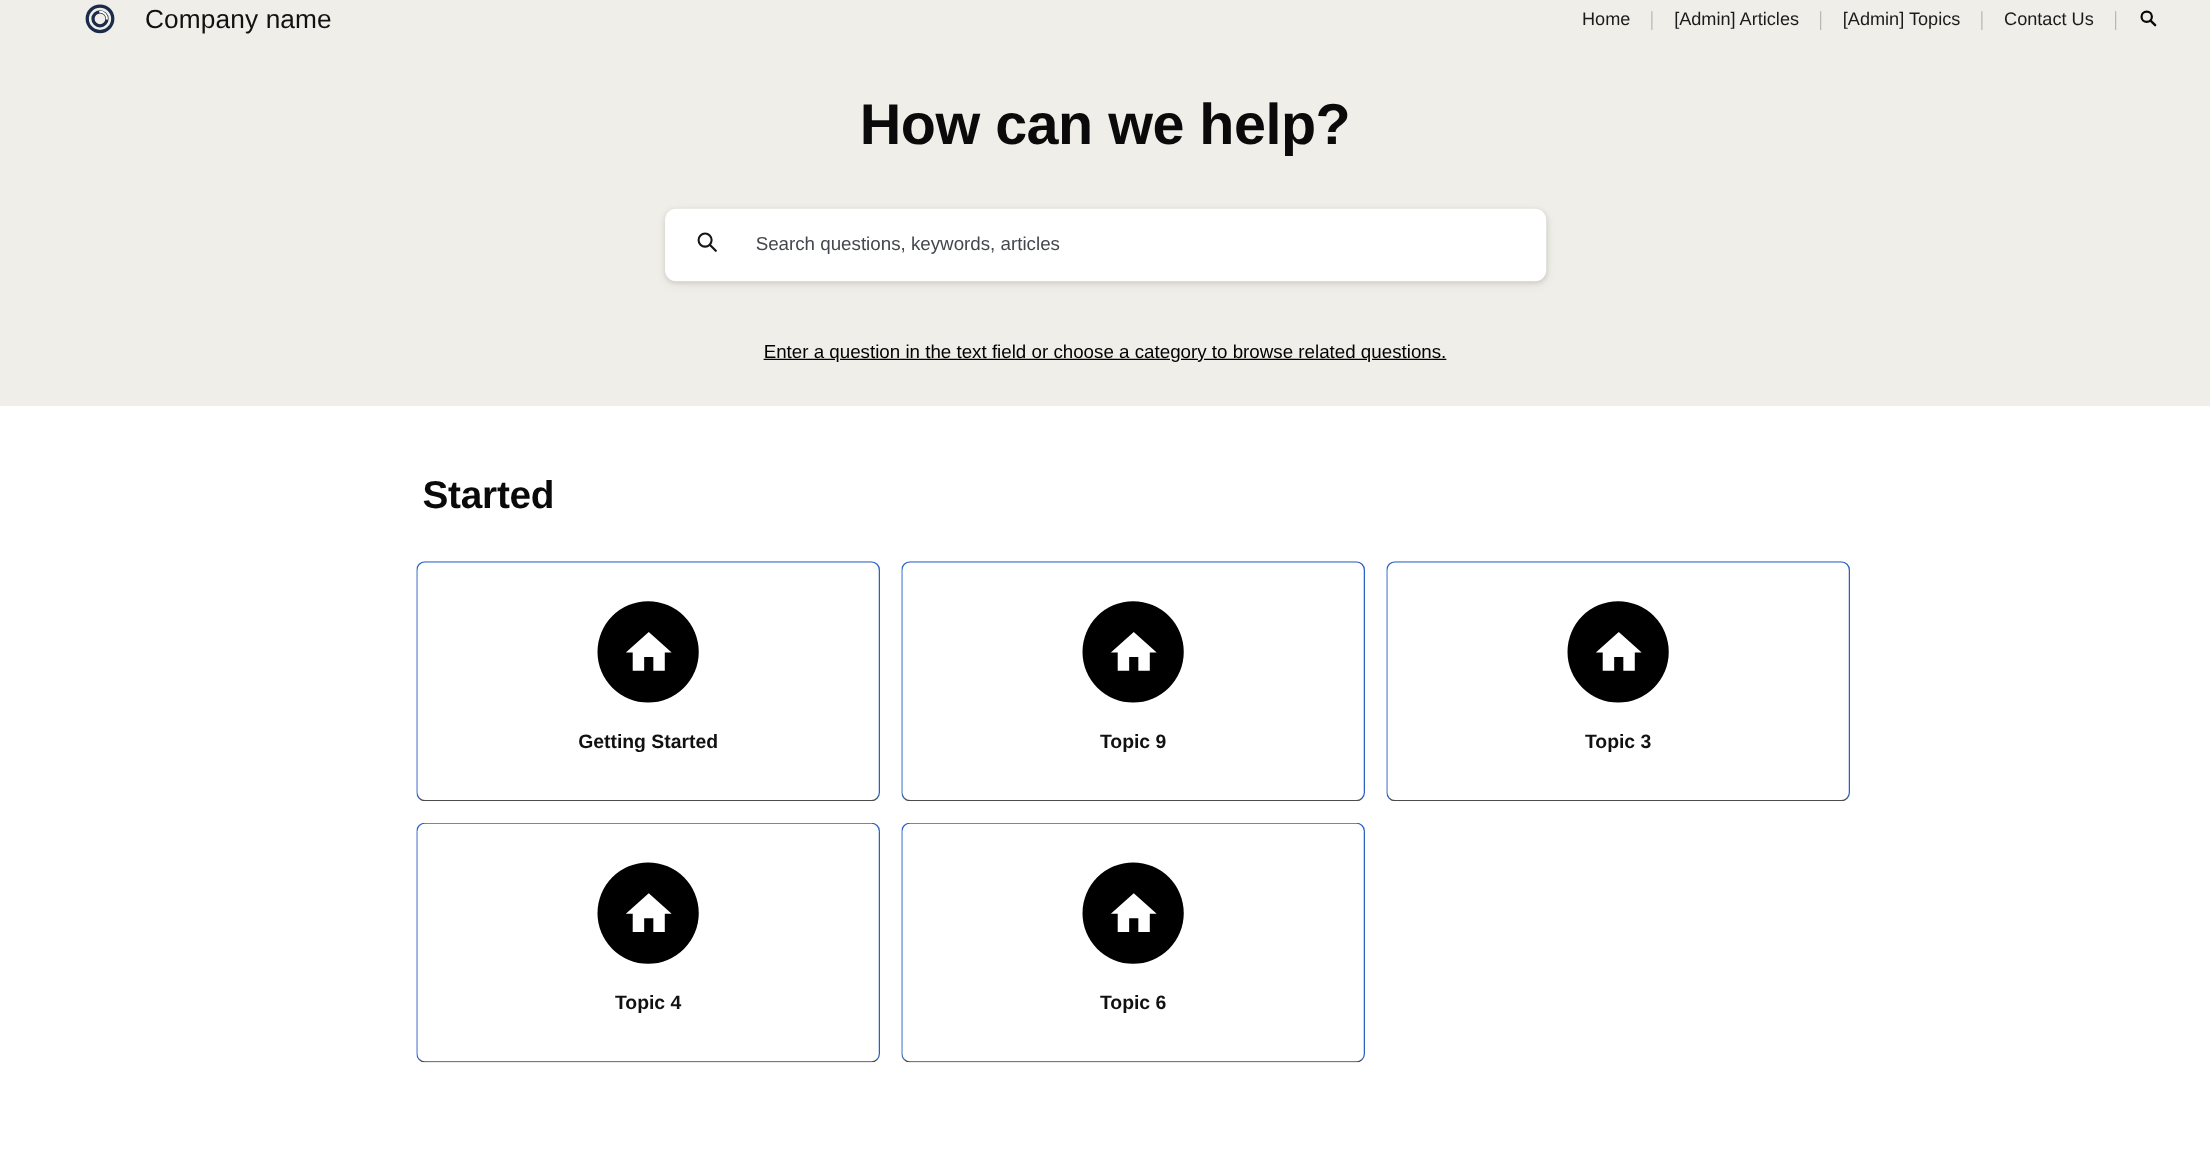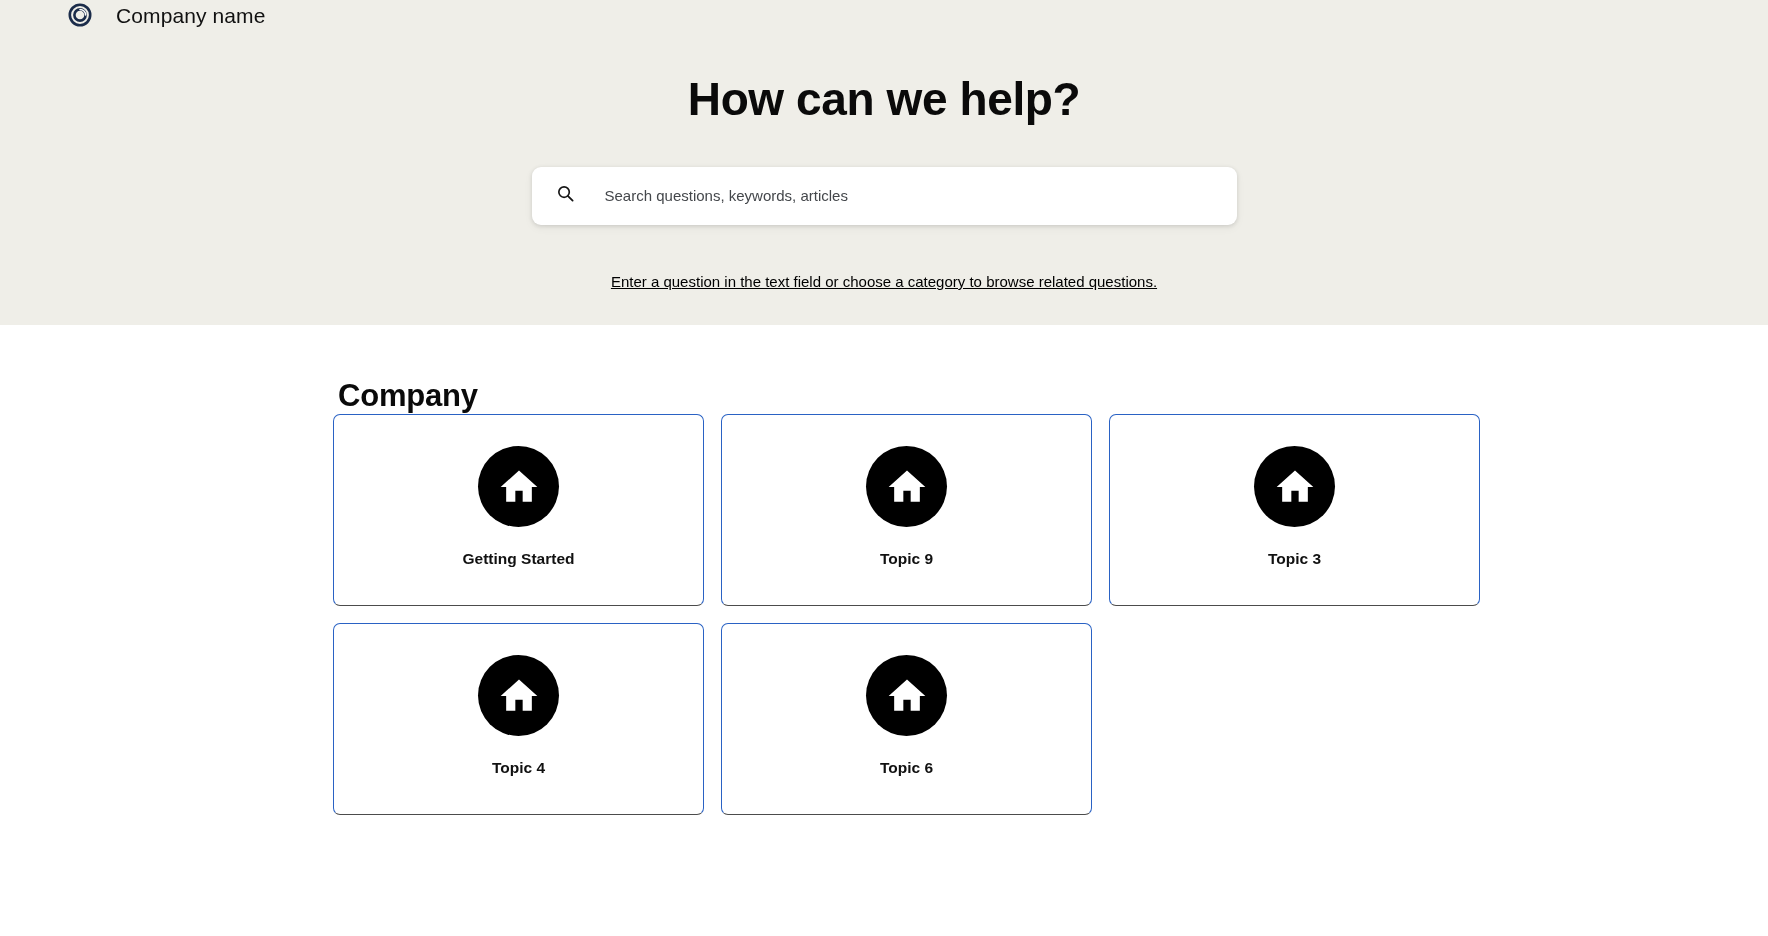--- a/index.html
+++ b/index.html
@@ -133,20 +133,21 @@
   }
   .topics-title {
     margin: 0;
     padding: 53px 0 0 5px;
     font-size: 31px;
     font-weight: bold;
     color: #0a0a0a;
     letter-spacing: -0.2px;
   }
   .topics-grid {
+    margin-top: 35px;
     display: grid;
     grid-template-columns: repeat(3, 371px);
     grid-auto-rows: 192px;
     column-gap: 17px;
     row-gap: 17px;
   }
   .topic-card {
     background: #ffffff;
     border: 1px solid #2a62c4;
     border-bottom-color: #4c4c4c;
@@ -187,20 +188,38 @@
     <span>
       <svg class="brand-logo" viewBox="0 0 24 24" aria-hidden="true">
         <circle cx="12" cy="12" r="10.2" fill="none" stroke="#1b2c4a" stroke-width="2.6"></circle>
         <circle cx="12" cy="12" r="5.6" fill="none" stroke="#1b2c4a" stroke-width="2.6"></circle>
         <path d="M12 6.4 A5.6 5.6 0 0 1 17.6 12" fill="none" stroke="#ffffff" stroke-width="1.5" stroke-linecap="round"></path>
       </svg>
     </span>
     <span class="brand-name">Company name</span>
   </div>
 
+  <nav class="main-nav">
+    <a class="nav-link" href="#">Home</a>
+    <span class="nav-sep"></span>
+    <a class="nav-link" href="#">[Admin] Articles</a>
+    <span class="nav-sep"></span>
+    <a class="nav-link" href="#">[Admin] Topics</a>
+    <span class="nav-sep"></span>
+    <a class="nav-link" href="#">Contact Us</a>
+    <span class="nav-sep"></span>
+    <button class="nav-search-btn">
+      <span>
+        <svg width="15" height="15" viewBox="0 0 24 24" aria-hidden="true">
+          <circle cx="10.2" cy="10.2" r="6.6" fill="none" stroke="#0a0a0a" stroke-width="2.8"></circle>
+          <line x1="15.1" y1="15.1" x2="21" y2="21" stroke="#0a0a0a" stroke-width="3" stroke-linecap="round"></line>
+        </svg>
+      </span>
+    </button>
+  </nav>
 
 </header>
 
 <section class="hero">
 
   <h1 class="hero-title">How can we help?</h1>
 
   <div class="search-wrap">
     <div class="search-box">
       <span class="search-icon">
@@ -213,21 +232,21 @@
     </div>
   </div>
 
   <p class="hero-sub">Enter a question in the text field or choose a category to browse related questions.</p>
 
 </section>
 
 <section class="topics-section">
   <div class="topics-inner">
 
-    <h2 class="topics-title">Company</h2>
+    <h2 class="topics-title">Started</h2>
 
     <div class="topics-grid">
 
       <a class="topic-card" href="#">
         <span class="topic-icon">
           <svg width="44" height="44" viewBox="0 0 24 24" aria-hidden="true">
             <path fill="#ffffff" d="M10 20v-6h4v6h5v-8h3L12 3 2 12h3v8z"></path>
           </svg>
         </span>
         <span class="topic-label">Getting Started</span>

